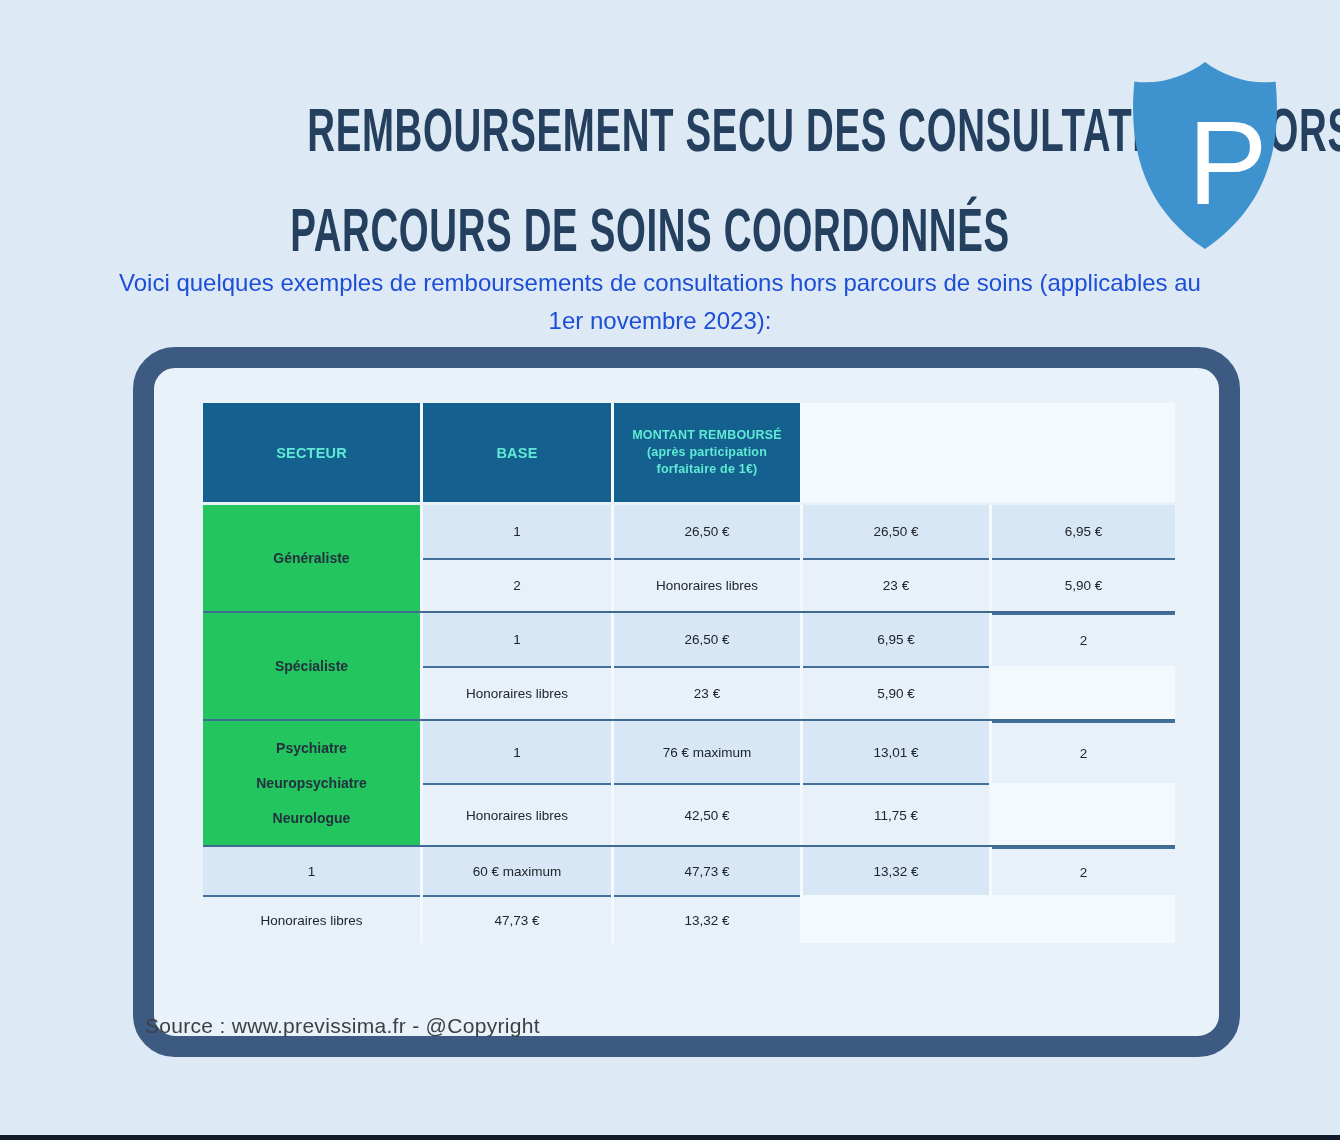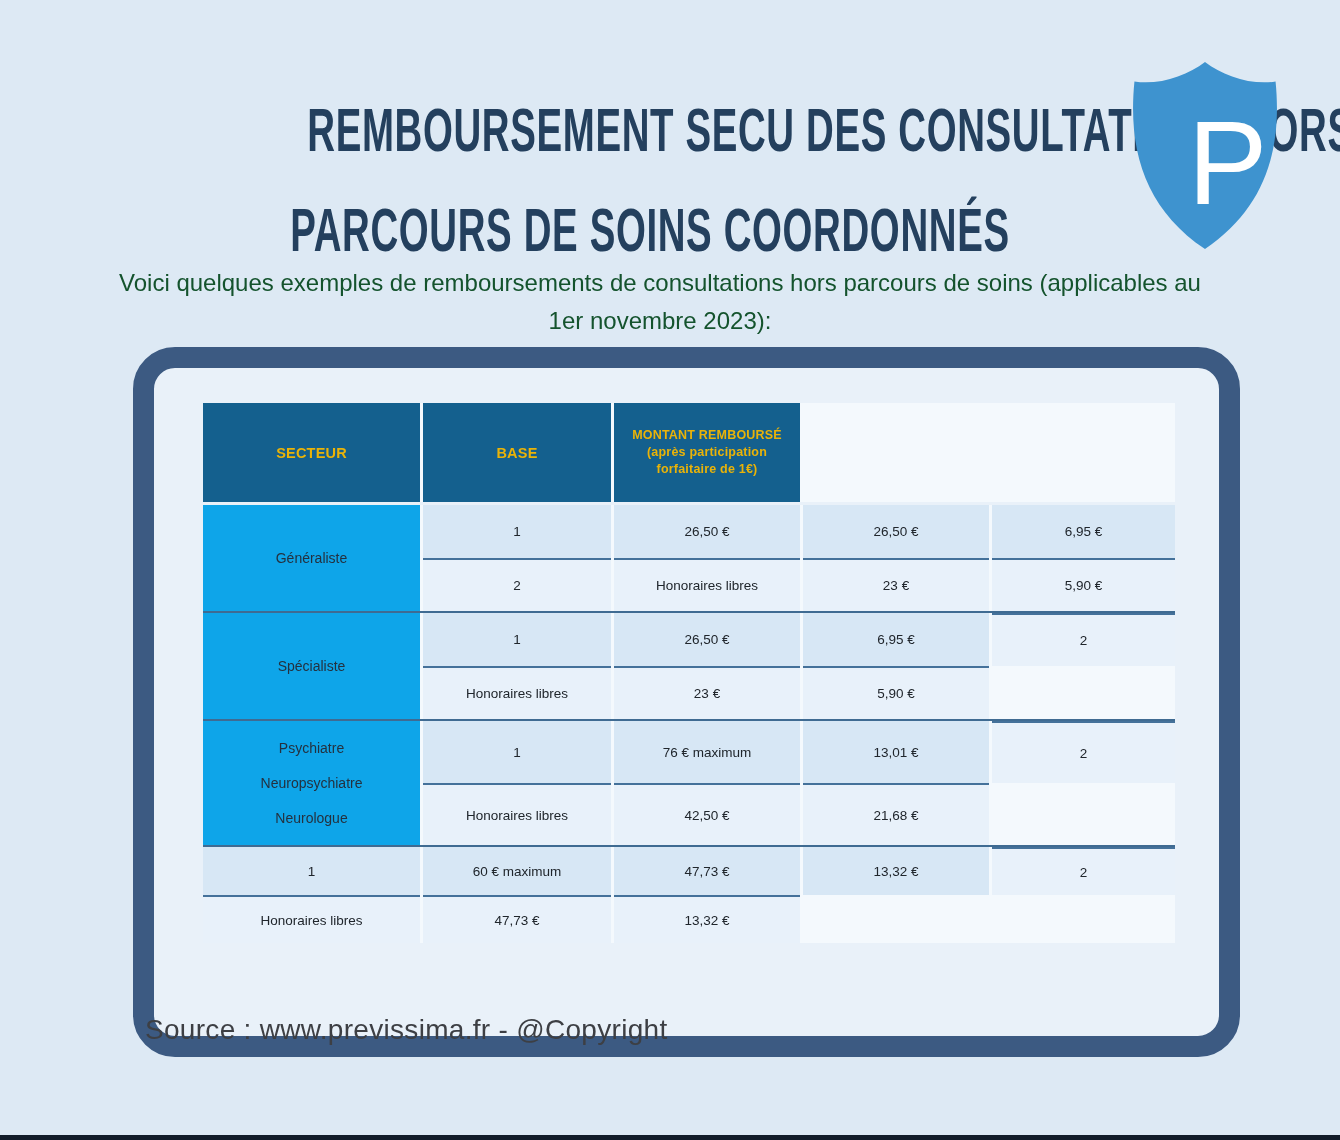--- a/index.html
+++ b/index.html
@@ -22,21 +22,21 @@
     font-size:61px; font-weight:700; letter-spacing:1px;
     transform:scaleX(0.63); transform-origin:center;
   }
 
   
   .logo { position:absolute; top:57px; left:1126px; width:158px; height:196px; }
 
   
   .subtitle {
     position:absolute; top:264px; left:110px; width:1100px;
-    text-align:center; color:#14532d;
+    text-align:center; color:#1d4ed8;
     font-size:24px; line-height:38px; font-weight:400;
   }
 
   
   .frame {
     position:absolute; left:133px; top:347px; width:1107px; height:710px;
     border:21px solid #3c5a82; border-radius:42px;
     background:#e9f1f9;
   }
 
@@ -45,57 +45,57 @@
 
   .grid-row {
     display:grid;
     grid-template-columns:217px 188px 186px 186px 183px;
     column-gap:3px;
     background:#f4f9fd;
   }
 
   .thead { height:99px; }
   .th {
-    background:#14608e; color:#eab308;
+    background:#14608e; color:#5eead4;
     display:flex; align-items:center; justify-content:center;
     text-align:center; font-weight:700; font-size:14.5px; letter-spacing:.2px;
   }
   .th.small { font-size:12.5px; line-height:17px; padding:0 8px; }
 
   .group { margin-top:0; border-top:2px solid #3f6b92; }
   .group.first { border-top:none; margin-top:3px; }
 
   .group-grid {
     display:grid;
     grid-template-columns:217px 188px 186px 186px 183px;
     grid-template-rows:auto auto;
     column-gap:3px;
     background:#f4f9fd;
   }
   .medecin {
     grid-row:1 / 3; grid-column:1;
-    background:#0ea5e9; color:#24313f;
+    background:#22c55e; color:#24313f;
     display:flex; flex-direction:column; align-items:center; justify-content:center;
-    font-weight:400; font-size:14px; text-align:center;
+    font-weight:700; font-size:14px; text-align:center;
   }
   .group.tall .medecin { line-height:35px; }
 
   .cell {
     display:flex; align-items:center; justify-content:center;
     font-size:13.5px; color:#20262c; height:53px;
   }
   .r1 { background:#d7e7f5; }
   .r2 { background:#e8f1fa; border-top:2px solid #44719a; }
   .group.tall .cell { height:62px; }
   .group.short .cell { height:48px; }
 
   
   .source {
     position:absolute; left:145px; top:1014px;
-    font-size:28px; color:#3d3f44; letter-spacing:.3px;
+    font-size:21px; color:#3d3f44; letter-spacing:.3px;
   }
   .bottom-strip {
     position:absolute; left:0; bottom:0; width:1340px; height:5px;
     background:#121c2a;
   }
 </style>
 </head>
 <body>
 
 <div class="title">
@@ -159,21 +159,21 @@
         <span>Psychiatre</span>
         <span>Neuropsychiatre</span>
         <span>Neurologue</span>
       </div>
       <div class="cell r1">1</div>
       <div class="cell r1">76 € maximum</div>
       <div class="cell r1">13,01 €</div>
       <div class="cell r2">2</div>
       <div class="cell r2">Honoraires libres</div>
       <div class="cell r2">42,50 €</div>
-      <div class="cell r2">21,68 €</div>
+      <div class="cell r2">11,75 €</div>
     </div>
   </div>
 
   <div class="group short">
     <div class="group-grid">
       <div class="cell r1">1</div>
       <div class="cell r1">60 € maximum</div>
       <div class="cell r1">47,73 €</div>
       <div class="cell r1">13,32 €</div>
       <div class="cell r2">2</div>

